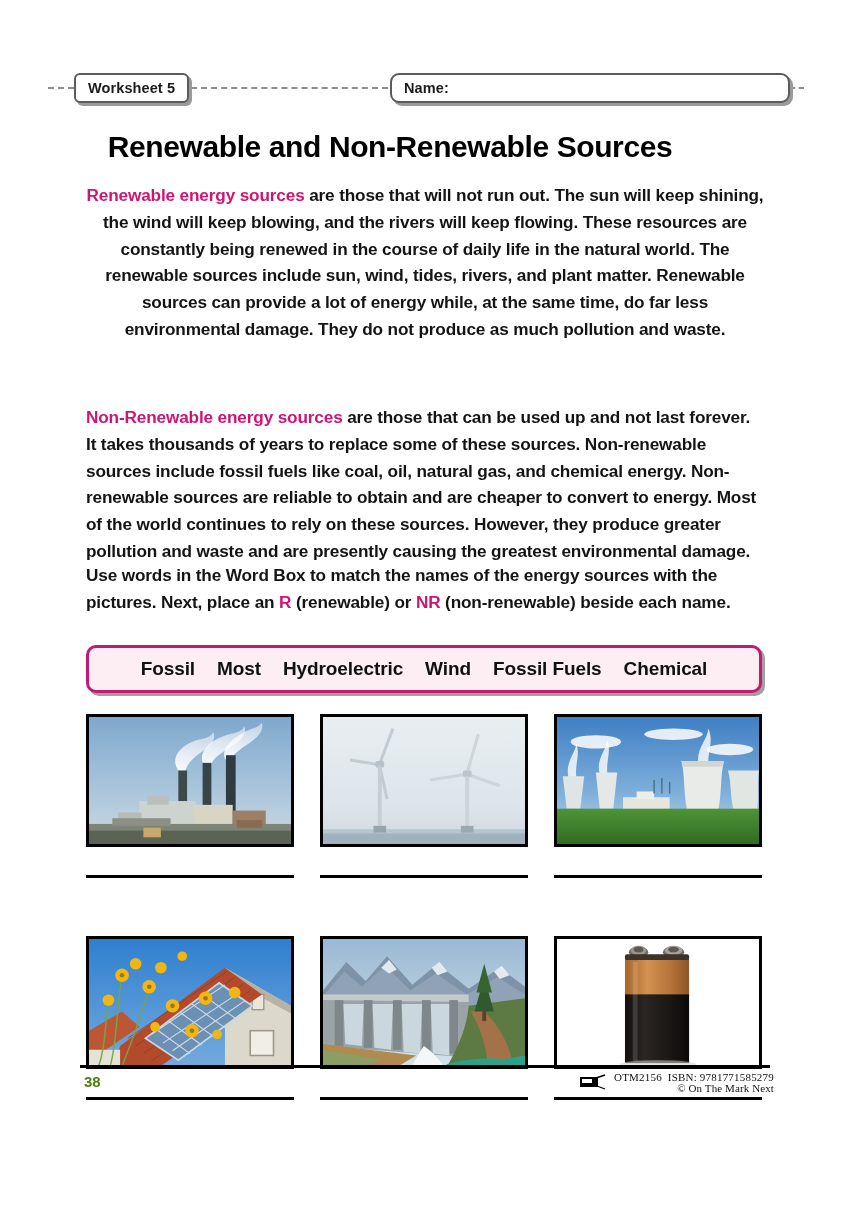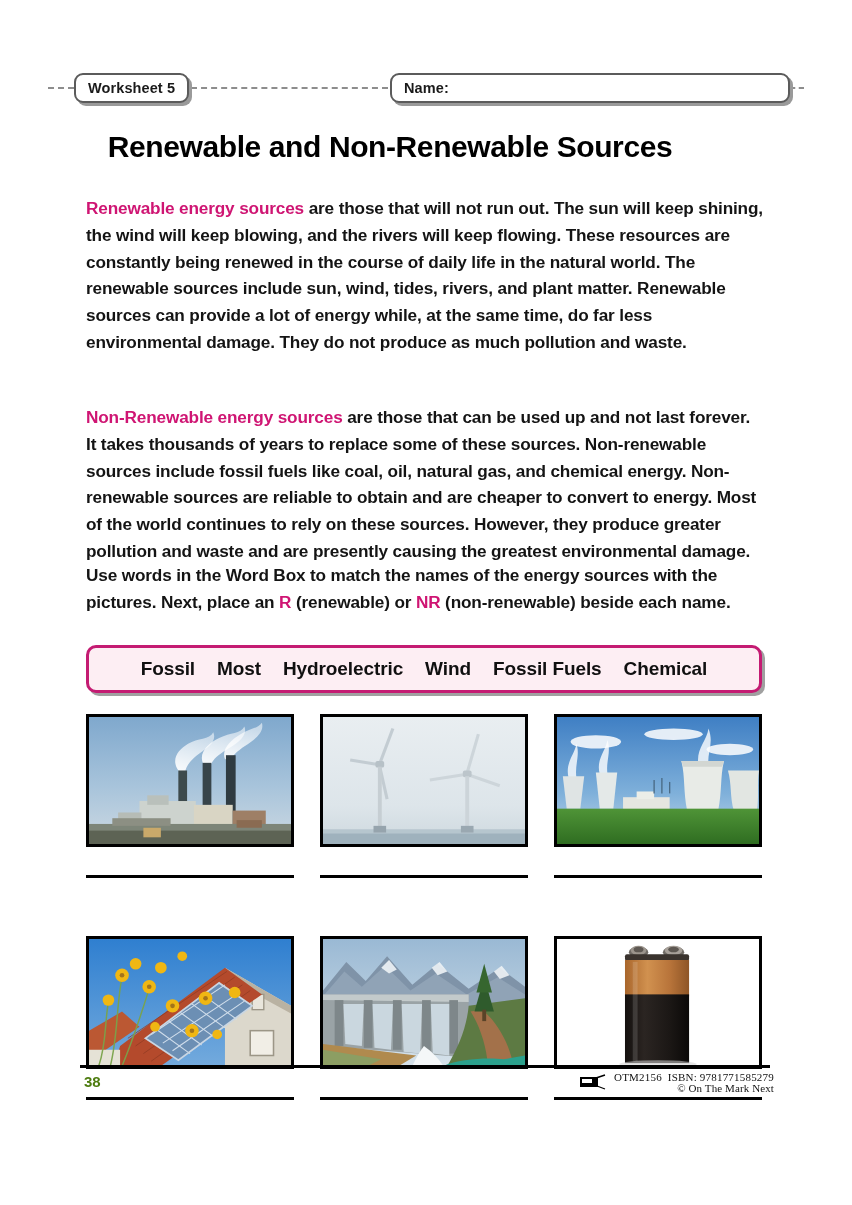--- a/index.html
+++ b/index.html
@@ -45,20 +45,21 @@
     border-radius: 9px;
     background: #ffffff;
     box-shadow: 3px 3px 0 0 #9a9a9a;
     height: 30px;
     display: flex;
     align-items: center;
     box-sizing: border-box;
   }
   .hdr-box.worksheet {
     padding: 0 12px;
+    border-radius: 6px;
   }
   .hdr-box.name {
     flex: 0 0 auto;
     width: 400px;
     padding: 0 12px;
   }
   .hdr-label {
     font-size: 14.5px;
     font-weight: 700;
     color: #1a1a1a;
@@ -84,21 +85,21 @@
     position: absolute;
     left: 86px;
     width: 678px;
     font-size: 17.2px;
     line-height: 26.8px;
     font-weight: 700;
     color: #141414;
     text-align: left;
     letter-spacing: -0.15px;
   }
-  #para1 { top: 195px; }
+  #para1 { top: 182px; text-align: center; }
   #para2 { top: 372px; margin-top: 32px; }
   #para3 { top: 562px; }
   .pink-bold {
     color: #cf1573;
     font-weight: 700;
   }
 
   
   .wordbox {
     position: absolute;

